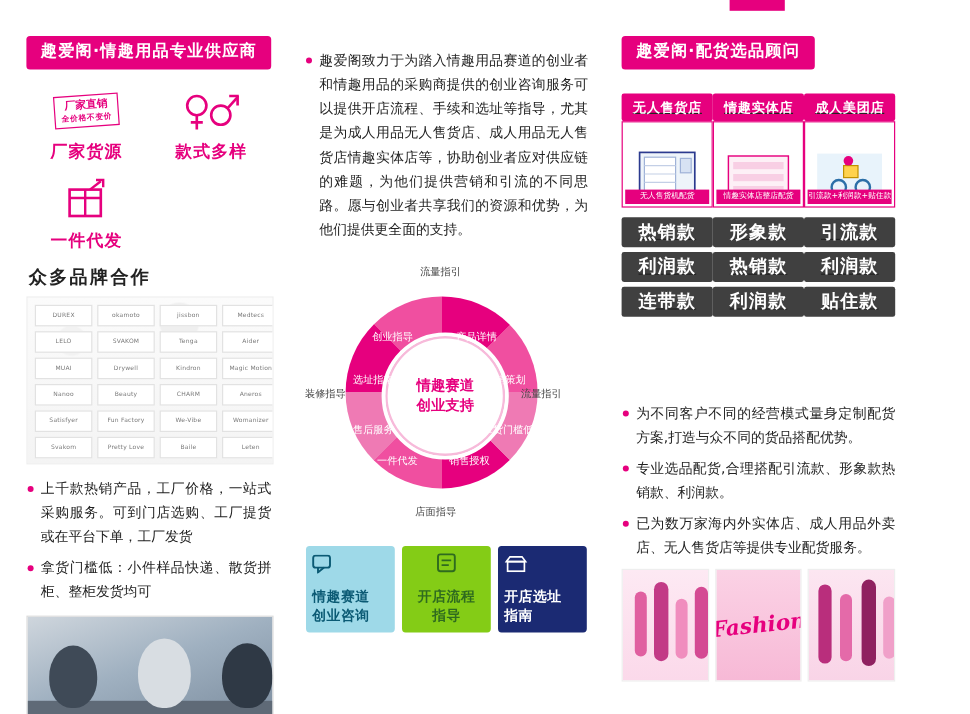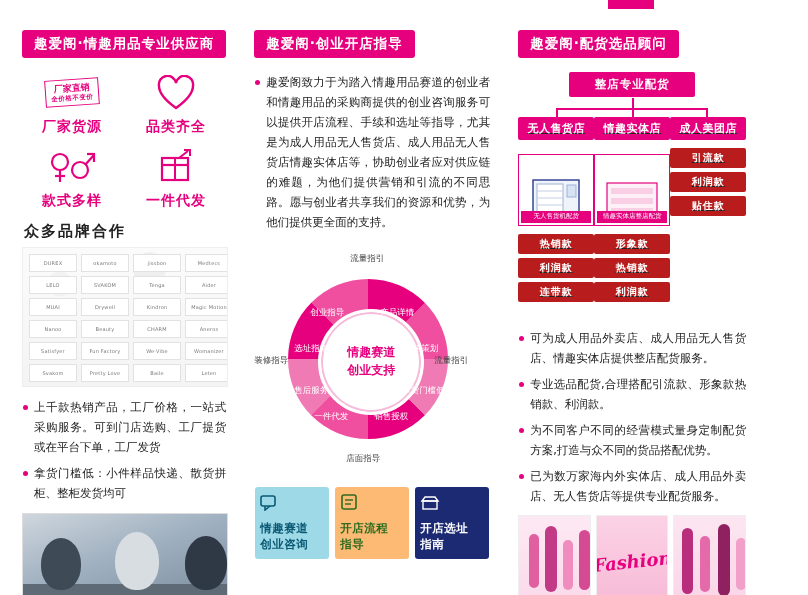--- a/index.html
+++ b/index.html
@@ -235,21 +235,21 @@
     line-height: 1.4;
     padding: 6px 5px;
     box-sizing: border-box;
     display: flex;
     flex-direction: column;
     justify-content: flex-end;
     letter-spacing: .5px;
   }
   .card .c-ico { font-size: 14px; margin-bottom: 4px; }
   .card-1 { background: #9ed9e8; color:#0b5a74; }
-  .card-2 { background: #fdba74; color:#2f6b1f; }
+  .card-2 { background: #84cc16; color:#2f6b1f;text-align:center; }
   .card-3 { background: #1b2a73; }
 
   
   .tree {
     position: relative;
     margin: 10px 0 8px 0;
     height: 248px;
   }
   .node-top {
     width: 126px;
@@ -276,44 +276,44 @@
   .branch-hd {
     background: #e6007e;
     color: #fff;
     font-size: 11px;
     font-weight: bold;
     padding: 4px 0;
     border-radius: 2px;
     letter-spacing: .5px;
   }
   .branch-img {
-    margin-top: 14px;
+    margin-top: 0;
     height: 70px;
     border: 1.5px solid #e6007e;
     background: #fff;
     position: relative;
     overflow: hidden;
     display: flex;
     align-items: flex-end;
     justify-content: center;
   }
   .branch-img .cap {
     position: absolute;
     bottom: 2px;
     left: 2px; right: 2px;
     background: #e6007e;
     color: #fff;
     font-size: 6.5px;
     padding: 1.5px 0;
   }
   .tag-list { margin-top: 8px; }
   .tag {
-    background: #b91c1c;
+    background: #404040;
     color: #fff;
-    font-size: 10px;
+    font-size: 15px;
     font-weight: bold;
     padding: 3px 0;
     margin-bottom: 4px;
     border-radius: 2px;
     letter-spacing: 1px;
   }
   .connector {
     position: absolute;
     background: #e6007e;
   }
@@ -361,28 +361,20 @@
       <div class="feat">
         <div class="feat-ico">
           <div class="stamp">
             <div>厂家直销</div>
             <div class="s2">全价格不变价</div>
           </div>
         </div>
         <div class="feat-label">厂家货源</div>
       </div>
 
-      <div class="feat">
-        <div class="feat-ico">
-          <svg width="40" height="36" viewBox="0 0 40 36">
-            <path d="M20 33 C6 23 3 16 3 11 A8.5 8.5 0 0 1 20 8 A8.5 8.5 0 0 1 37 11 C37 16 34 23 20 33 Z" fill="none" stroke="#e6007e" stroke-width="2.4"></path>
-          </svg>
-        </div>
-        <div class="feat-label">品类齐全</div>
-      </div>
 
       <div class="feat">
         <div class="feat-ico">
           <svg width="52" height="38" viewBox="0 0 52 38">
             <circle cx="14" cy="14" r="8" fill="none" stroke="#e6007e" stroke-width="2.2"></circle>
             <line x1="14" y1="22" x2="14" y2="34" stroke="#e6007e" stroke-width="2.2"></line>
             <line x1="9" y1="28" x2="19" y2="28" stroke="#e6007e" stroke-width="2.2"></line>
             <circle cx="34" cy="22" r="8" fill="none" stroke="#e6007e" stroke-width="2.2"></circle>
             <line x1="39" y1="17" x2="48" y2="7" stroke="#e6007e" stroke-width="2.2"></line>
             <line x1="41" y1="6" x2="49" y2="6" stroke="#e6007e" stroke-width="2.2"></line>
@@ -445,23 +437,20 @@
       <div class="p-table"></div>
       <div class="person" style="left:18px;  width:40px; height:52px; background:#3f4a57;"></div>
       <div class="person" style="left:92px;  width:44px; height:58px; background:#d8dde2;"></div>
       <div class="person" style="left:162px; width:42px; height:54px; background:#2f3945;"></div>
     </div>
   </div>
 
   <div class="divider"></div>
 
   <div class="col col-2">
-    <div class="hdr-wrap">
-      <div class="hdr">趣爱阁·创业开店指导</div>
-    </div>
 
     <div class="body-text">
       <div class="bullet-para">趣爱阁致力于为踏入情趣用品赛道的创业者和情趣用品的采购商提供的创业咨询服务可以提供开店流程、手续和选址等指导，尤其是为成人用品无人售货店、成人用品无人售货店情趣实体店等，协助创业者应对供应链的难题，为他们提供营销和引流的不同思路。愿与创业者共享我们的资源和优势，为他们提供更全面的支持。</div>
     </div>
 
     <div class="wheel-wrap">
       <div class="wheel"></div>
       <div class="wheel-hole">
         <span>情趣赛道</span>
         <span>创业支持</span>
@@ -517,21 +506,20 @@
   </div>
 
   <div class="divider"></div>
 
   <div class="col col-3">
     <div class="hdr-wrap">
       <div class="hdr">趣爱阁·配货选品顾问</div>
     </div>
 
     <div class="tree">
-      <div class="node-top">整店专业配货</div>
       <div class="connector" style="left:50%; top:26px; width:2px; height:10px;"></div>
       <div class="connector" style="left:38px; top:36px; right:38px; height:2px;"></div>
       <div class="connector" style="left:38px; top:36px; width:2px; height:10px;"></div>
       <div class="connector" style="left:50%; top:36px; width:2px; height:10px;"></div>
       <div class="connector" style="right:38px; top:36px; width:2px; height:10px;"></div>
 
       <div class="branch-row" style="margin-top:20px;">
 
         <div class="branch">
           <div class="branch-hd">无人售货店</div>
@@ -566,33 +554,42 @@
           </div>
           <div class="tag-list">
             <div class="tag">形象款</div>
             <div class="tag">热销款</div>
             <div class="tag">利润款</div>
           </div>
         </div>
 
         <div class="branch">
           <div class="branch-hd">成人美团店</div>
+          <div class="branch-img">
+            <svg width="62" height="48" viewBox="0 0 62 48">
+              <rect x="4" y="4" width="54" height="38" fill="#e8f3fb"></rect>
+              <circle cx="22" cy="32" r="6" fill="none" stroke="#2b6fa8" stroke-width="2"></circle>
+              <circle cx="42" cy="32" r="6" fill="none" stroke="#2b6fa8" stroke-width="2"></circle>
+              <rect x="26" y="14" width="12" height="10" fill="#ffd24d" stroke="#c09000"></rect>
+              <circle cx="30" cy="10" r="4" fill="#e6007e"></circle>
+            </svg>
+            <div class="cap">引流款+利润款+贴住款</div>
+          </div>
           <div class="tag-list">
             <div class="tag">引流款</div>
             <div class="tag">利润款</div>
             <div class="tag">贴住款</div>
           </div>
         </div>
       </div>
     </div>
 
     <div class="body-text clist">
-      <div class="bullet-para">可为成人用品外卖店、成人用品无人售货店、情趣实体店提供整店配货服务。</div>
+      <div class="bullet-para">为不同客户不同的经营模式量身定制配货方案,打造与众不同的货品搭配优势。</div>
       <div class="bullet-para">专业选品配货,合理搭配引流款、形象款热销款、利润款。</div>
-      <div class="bullet-para">为不同客户不同的经营模式量身定制配货方案,打造与众不同的货品搭配优势。</div>
       <div class="bullet-para">已为数万家海内外实体店、成人用品外卖店、无人售货店等提供专业配货服务。</div>
     </div>
 
     <div class="prod-strip">
       <div class="prod prod-1">
         <div class="toy" style="left:10px; top:18px; width:10px; height:54px; background:#e05fa0;"></div>
         <div class="toy" style="left:26px; top:10px; width:12px; height:66px; background:#c23a86;"></div>
         <div class="toy" style="left:44px; top:24px; width:10px; height:50px; background:#f08dbe;"></div>
         <div class="toy" style="left:60px; top:14px; width:11px; height:60px; background:#d44a93;"></div>
       </div>

